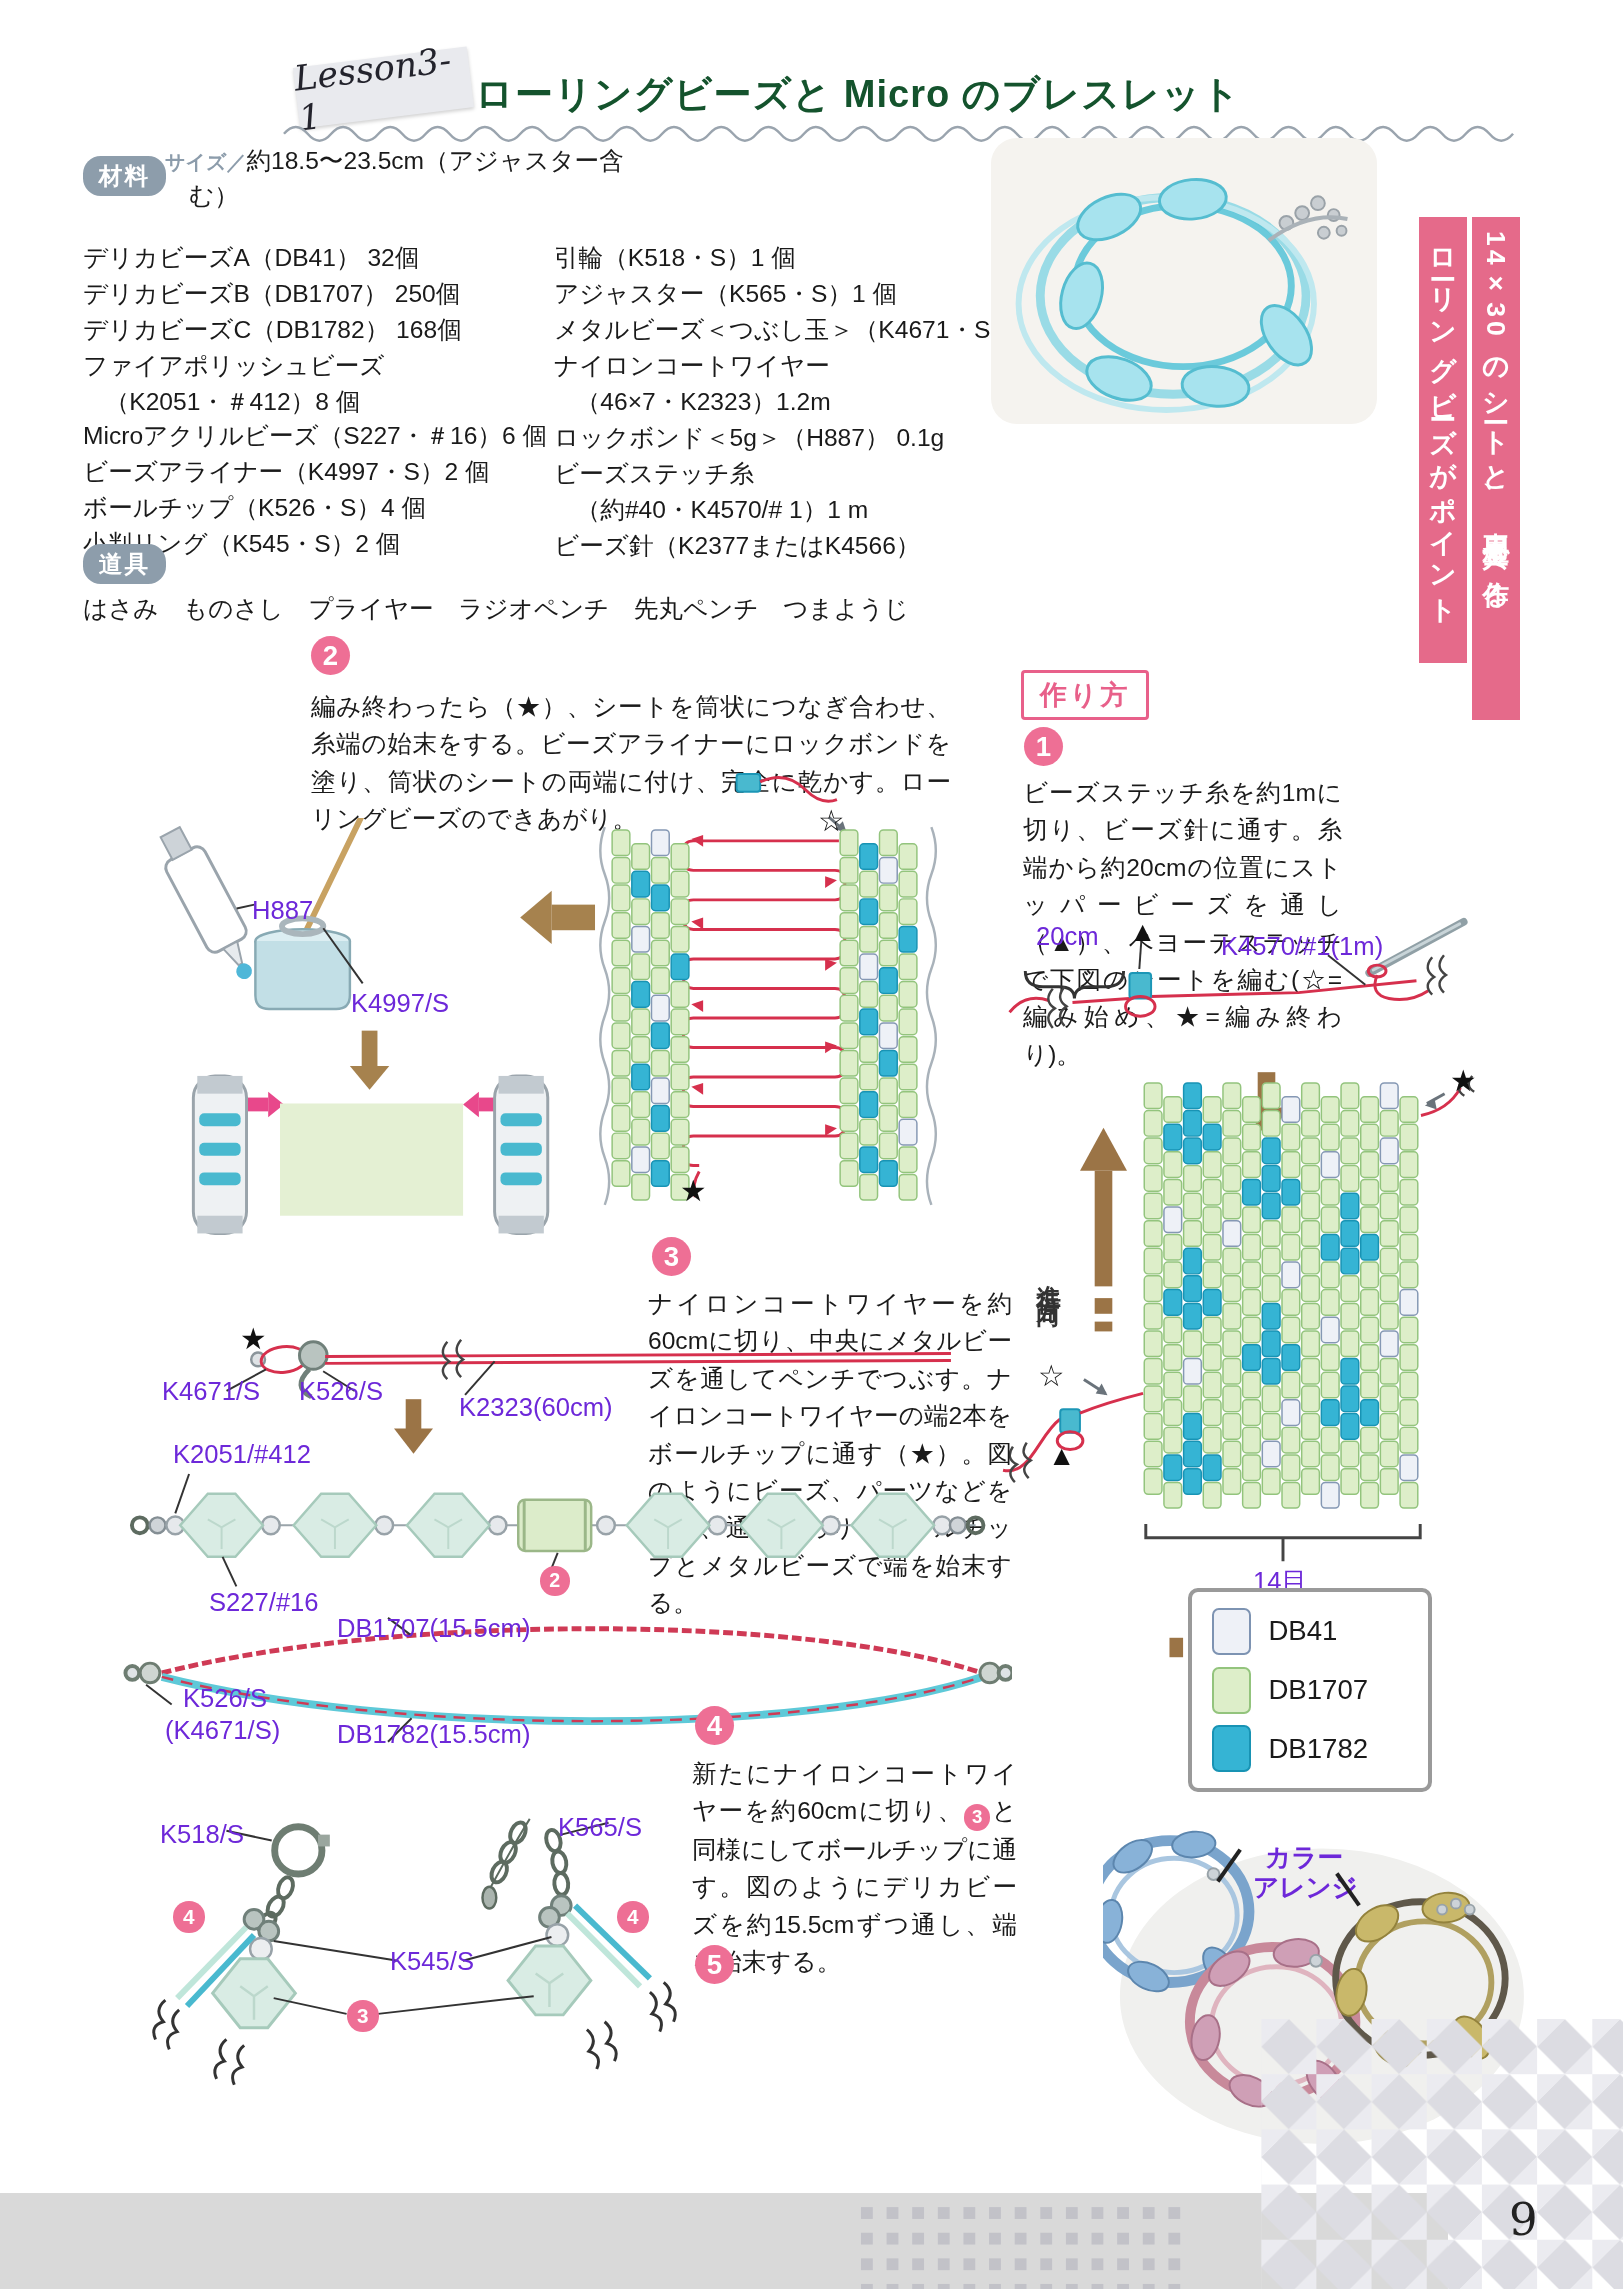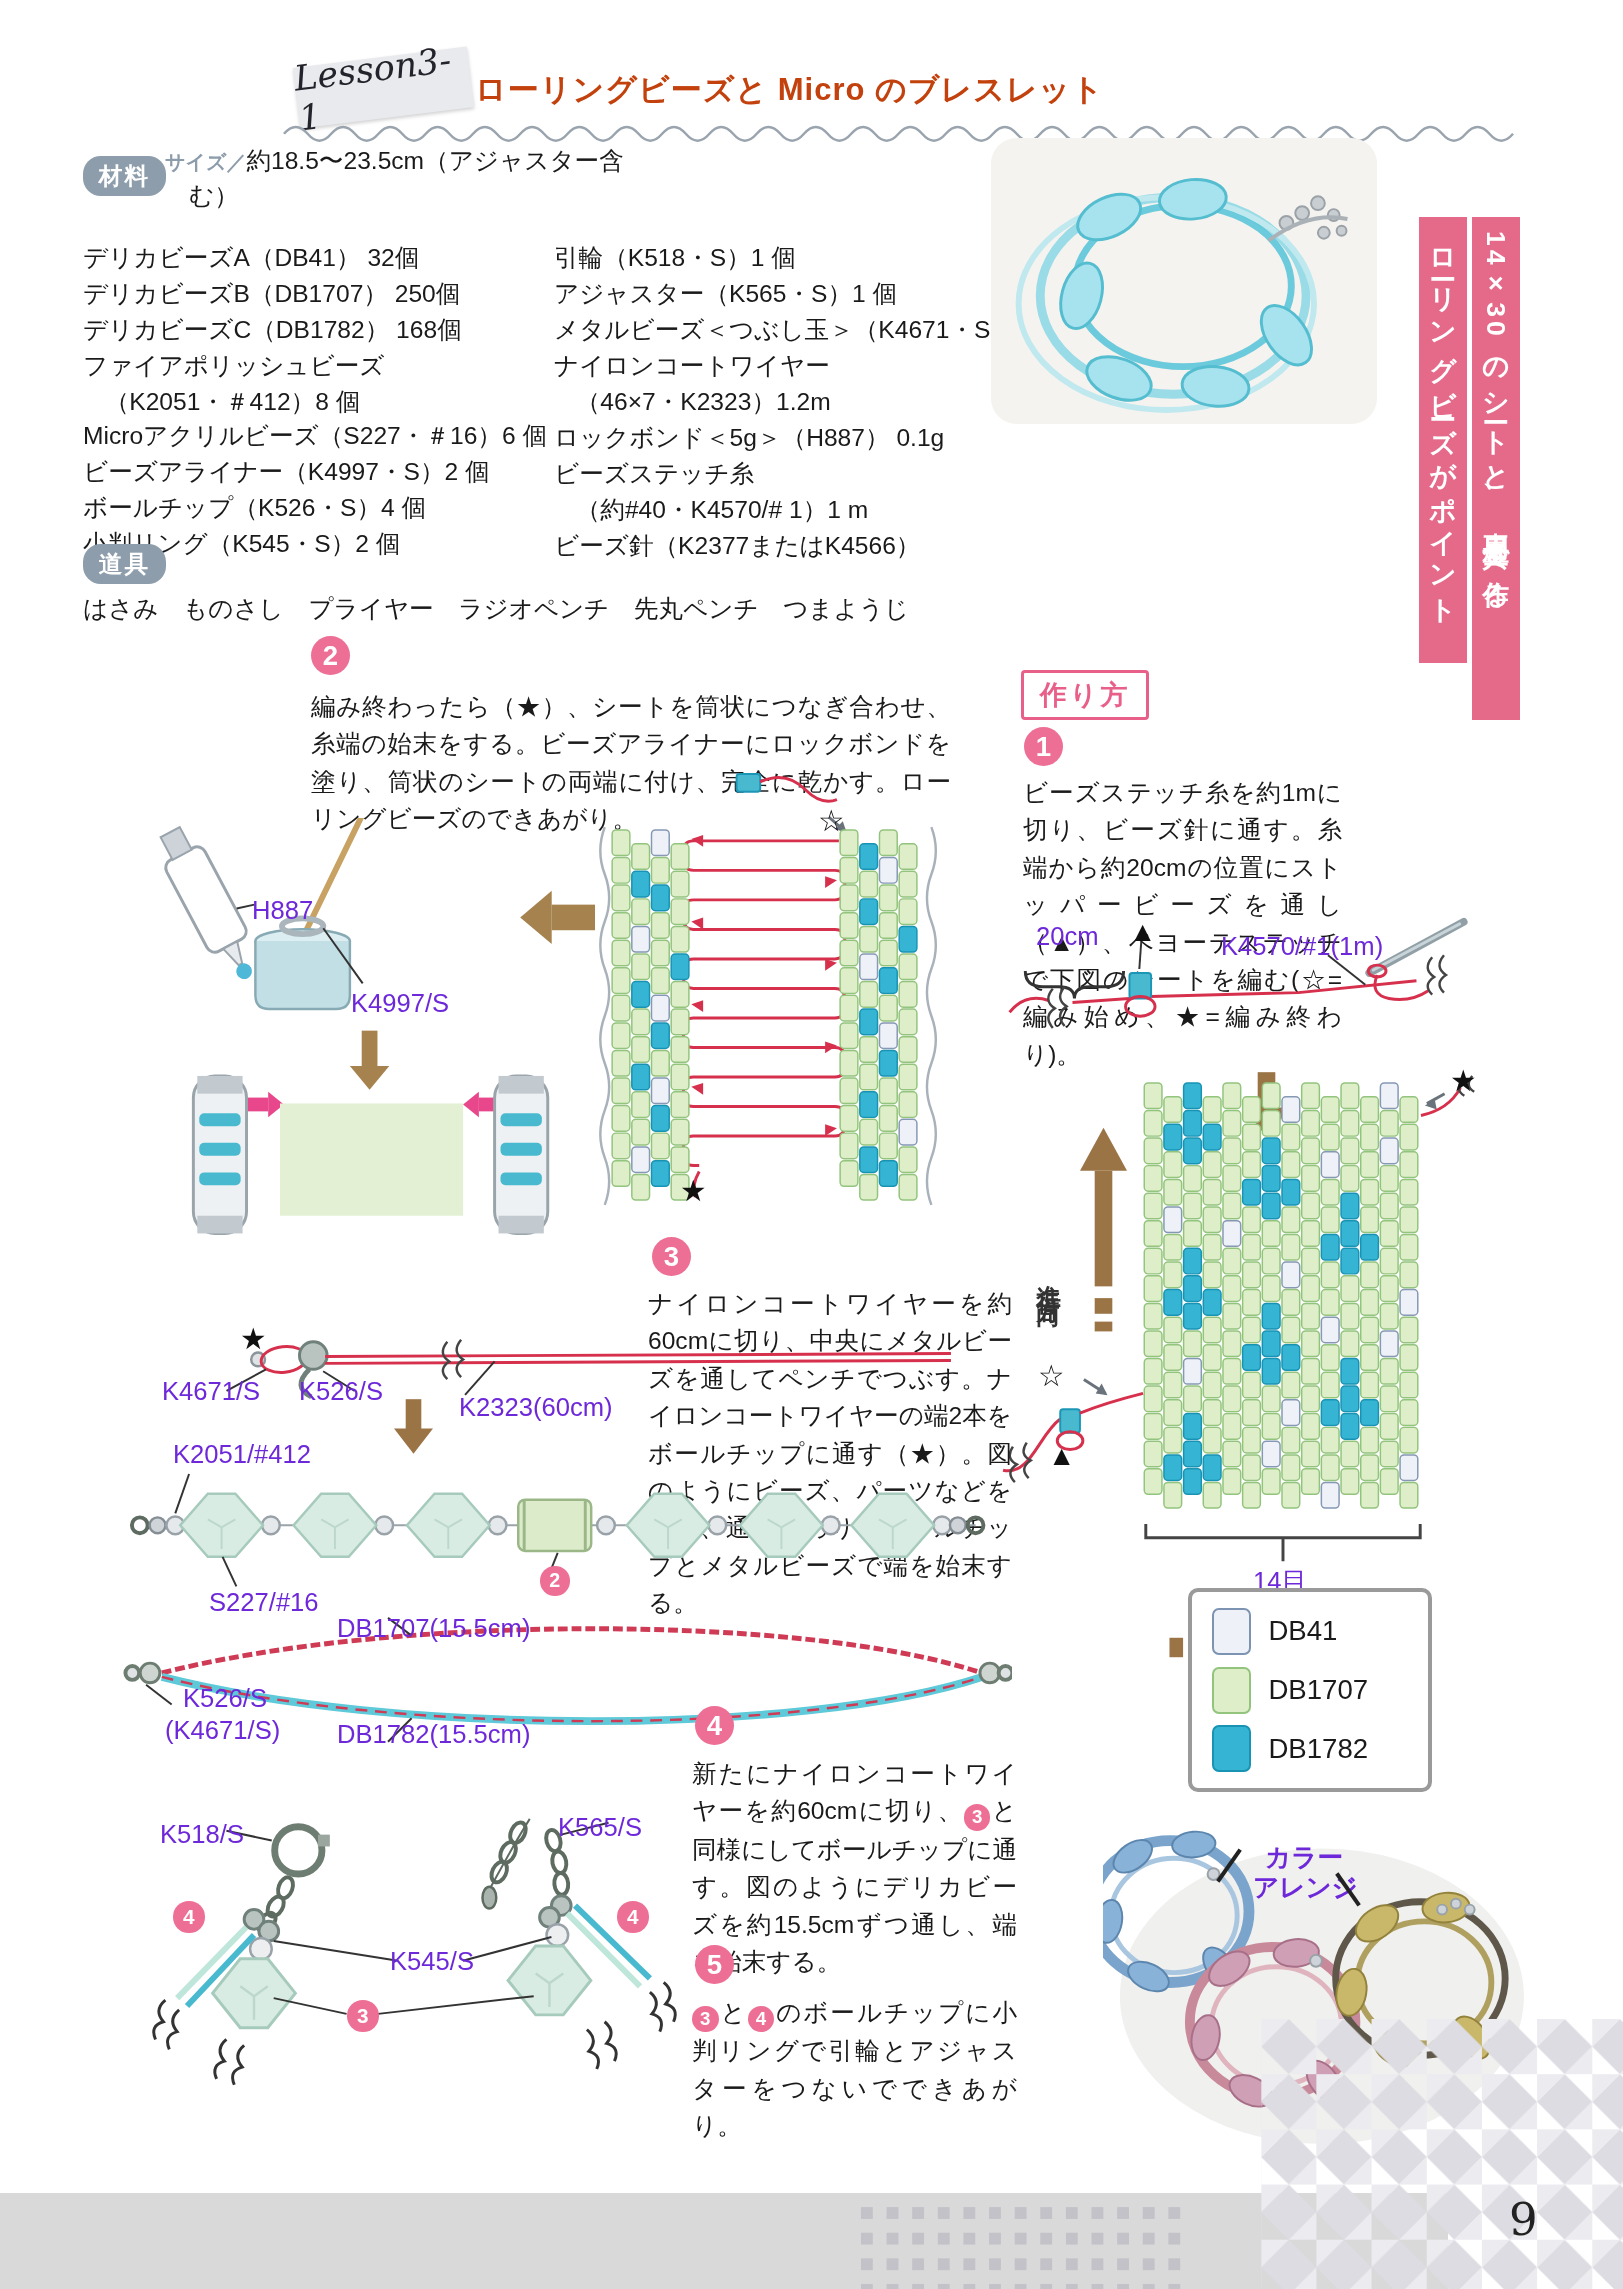--- a/index.html
+++ b/index.html
@@ -3,21 +3,21 @@
 <meta charset="utf-8">
 <style>
   html,body{margin:0;padding:0;background:#fff;}
   #page{position:relative;width:1623px;height:2289px;background:#fff;overflow:hidden;
         font-family:"Liberation Sans",sans-serif;color:#1a1a1a;}
   .abs{position:absolute;}
   
   .tape{background:#e9eaee;box-shadow:0 2px 3.9px rgba(0,0,0,.18);transform:rotate(-7deg);
         display:flex;align-items:center;justify-content:center;}
   .tape span{font-family:"DejaVu Serif",serif;font-style:italic;font-size:35px;color:#23232c;}
-  .page-title{font-size:31px;font-weight:bold;letter-spacing:1px;color:#c2410c;}
+  .page-title{font-size:38px;font-weight:bold;letter-spacing:1px;color:#14532d;}
   
   .pill{background:#8d9dab;color:#fff;font-size:23.6px;font-weight:bold;border-radius:17.7px;
         padding:3.9px 15.8px;display:inline-block;letter-spacing:2px;}
   .howto-badge{border:3px solid #e8608a;color:#e8608a;background:#fff;border-radius:4px;
         font-size:27px;font-weight:bold;padding:3.9px 15.8px;letter-spacing:3px;}
   
   .list{font-size:24.6px;line-height:36px;white-space:nowrap;}
   .list .indent{padding-left:21.7px;}
   .size-label{color:#8c9cab;font-weight:bold;font-size:20px;}
   .size-val{font-size:24.6px;}
@@ -722,21 +722,20 @@
   <div class="abs lbl" style="left:558px;top:1813px;">K565/S</div>
   <div class="abs lbl" style="left:390px;top:1947px;">K545/S</div>
   <div class="abs miniref" style="left:173px;top:1901px;width:31.5px;height:31.5px;font-size:20.7px;">4</div>
   <div class="abs miniref" style="left:617px;top:1901px;width:31.5px;height:31.5px;font-size:20.7px;">4</div>
   <div class="abs miniref" style="left:347px;top:2000px;width:31.5px;height:31.5px;font-size:20.7px;">3</div>
 
   <div class="abs stepnum" style="left:695px;top:1706px;">4</div>
   <div class="abs steptext" style="left:692px;top:1755px;width:325px;"><span>新たにナイロンコートワイヤーを約60cmに切り、</span><span class="miniref">3</span><span>と同様にしてボールチップに通す。図のようにデリカビーズを約15.5cmずつ通し、端を始末する。</span></div>
 
   <div class="abs stepnum" style="left:695px;top:1945px;">5</div>
-  <div class="abs steptext" style="left:692px;top:1994px;width:325px;"><span class="miniref">3</span><span>と</span><span class="miniref">4</span><span>のボールチップに小判リングで引輪とアジャスターをつないでできあがり。</span></div>
 
   <svg class="abs" style="left:1103px;top:1813px;" width="424" height="335" viewBox="0 0 430 340">
     <ellipse cx="222" cy="186" rx="205" ry="150" fill="#f0f0ee"></ellipse>
     <g>
       <ellipse cx="68" cy="100" rx="80" ry="72" fill="none" stroke="#7aa4cc" stroke-width="11"></ellipse>
       <ellipse cx="72" cy="104" rx="64" ry="58" fill="none" stroke="#a9c6e0" stroke-width="5"></ellipse>
       <g fill="#88b2d8" stroke="#5c86ae" stroke-width="2">
         <ellipse cx="30" cy="44" rx="22" ry="13" transform="rotate(-35 30 44)"></ellipse>
         <ellipse cx="92" cy="32" rx="22" ry="13" transform="rotate(-5 92 32)"></ellipse>
         <ellipse cx="6" cy="110" rx="22" ry="13" transform="rotate(-80 6 110)"></ellipse>

